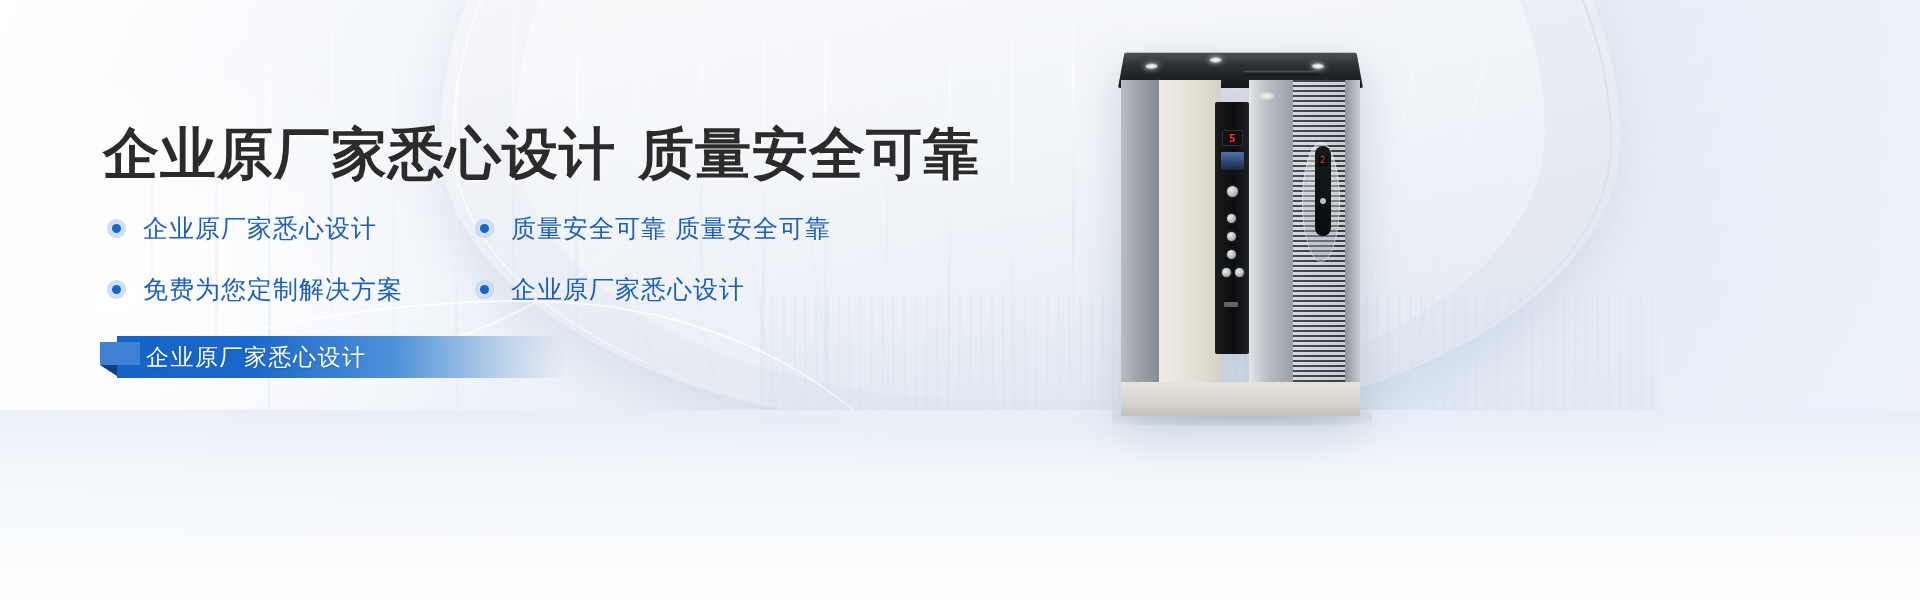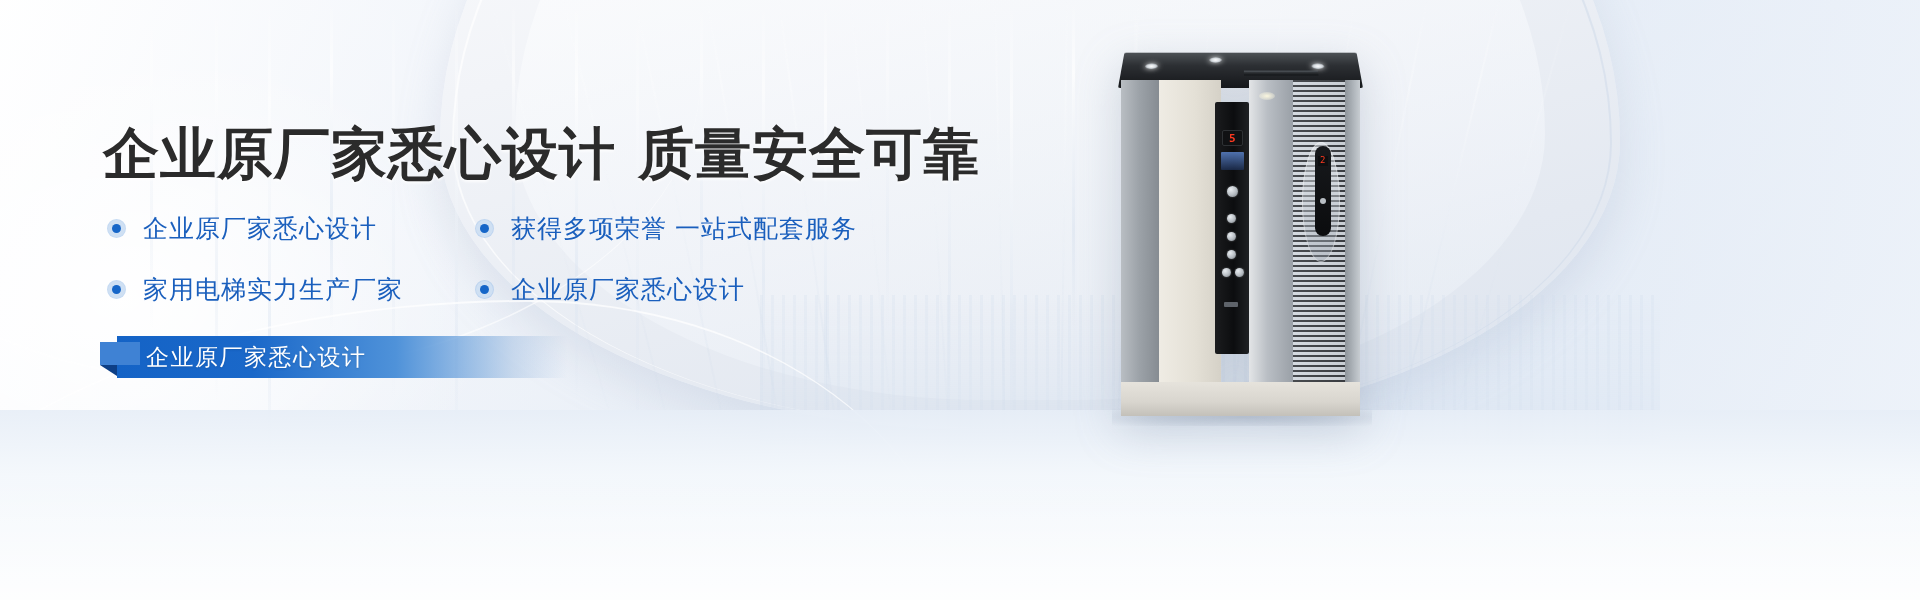--- a/index.html
+++ b/index.html
@@ -352,27 +352,27 @@
     </div>
 
     <div class="features">
       <div class="feature-row">
         <div class="feature">
           <span class="bullet"></span>
           <span>企业原厂家悉心设计</span>
         </div>
         <div class="feature">
           <span class="bullet"></span>
-          <span>获得多项荣誉 一站式配套服务</span>
+          <span>质量安全可靠 质量安全可靠</span>
         </div>
       </div>
       <div class="feature-row">
         <div class="feature">
           <span class="bullet"></span>
-          <span>家用电梯实力生产厂家</span>
+          <span>免费为您定制解决方案</span>
         </div>
         <div class="feature">
           <span class="bullet"></span>
           <span>企业原厂家悉心设计</span>
         </div>
       </div>
     </div>
 
     <div class="ribbon">
       <span class="ribbon-tab"></span>

